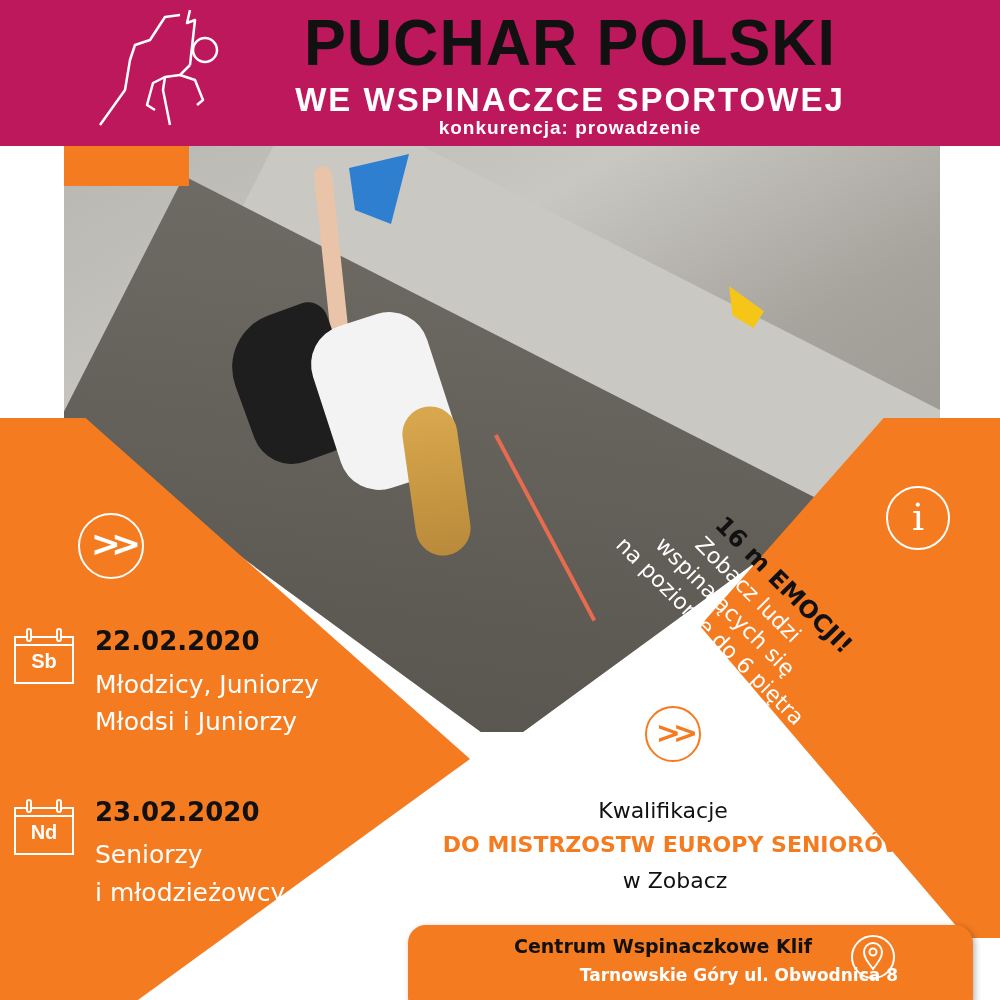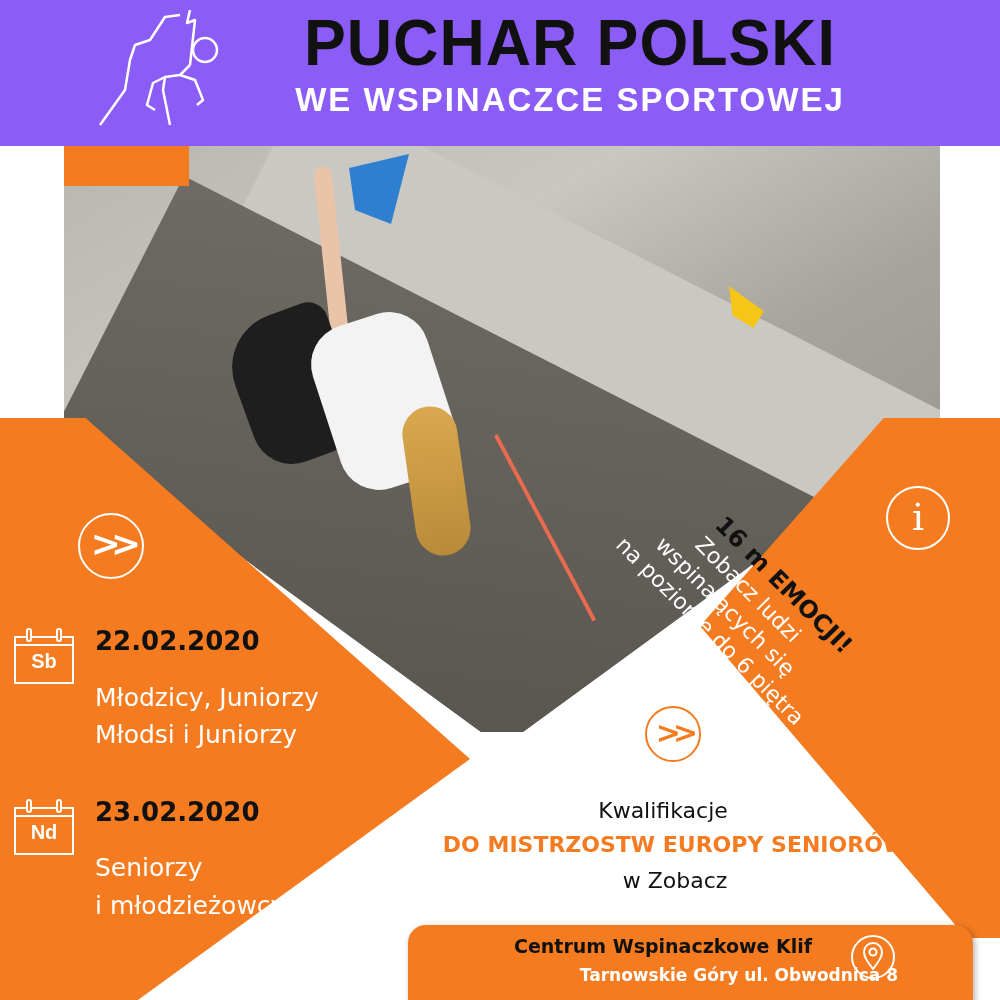--- a/index.html
+++ b/index.html
@@ -1,17 +1,17 @@
 <!DOCTYPE html>
 <html><head>
 <meta charset="utf-8">
 <style>
   html,body{margin:0;padding:0;}
   body{width:1000px;height:1000px;overflow:hidden;background:#ffffff;position:relative;font-family:"DejaVu Sans",sans-serif;}
-  #header{position:absolute;left:0;top:0;width:1000px;height:146px;background:#8b5cf6;z-index:5;}
+  #header{position:absolute;left:0;top:0;width:1000px;height:146px;background:#be185d;z-index:5;}
   #logo{position:absolute;left:95px;top:5px;width:135px;height:130px;}
   #title{position:absolute;left:250px;top:6px;width:640px;text-align:center;font-family:"Liberation Sans",sans-serif;font-weight:bold;font-size:64px;letter-spacing:1px;color:#111;line-height:74px;transform:scaleX(0.98);}
   #subtitle{position:absolute;left:250px;top:80px;width:640px;text-align:center;font-family:"Liberation Sans",sans-serif;font-weight:bold;font-size:33px;letter-spacing:2px;color:#fff;line-height:40px;}
   #discipline{position:absolute;left:250px;top:116px;width:640px;text-align:center;font-family:"Liberation Sans",sans-serif;font-weight:bold;font-size:19px;letter-spacing:1px;color:#fff;line-height:24px;}
 
   
   #photo{position:absolute;left:64px;top:146px;width:876px;height:586px;overflow:hidden;
     clip-path:polygon(0 0,100% 0,100% 48%,52.4% 100%,47.6% 100%,0 48%);
     background:linear-gradient(150deg,#b8b6b0 0%,#c9c7c1 30%,#a7a49e 55%,#8f8b85 100%);}
   .wall-dark{position:absolute;left:120px;top:30px;width:880px;height:640px;background:linear-gradient(160deg,#6e6a64,#5c5852 50%,#4f4b46);transform:rotate(27deg);transform-origin:0 0;}
@@ -30,21 +30,21 @@
   #left-panel .shape{position:absolute;inset:0;background:#f47b20;clip-path:polygon(38% 0, 100% 55%, 38% 100%, 0 100%, 0 0);border-radius:40px;}
   #left-arrow{position:absolute;left:78px;top:513px;width:66px;height:66px;border:2px solid #fff;border-radius:50%;box-sizing:border-box;color:#fff;font-size:36px;line-height:58px;text-align:center;font-weight:bold;letter-spacing:-10px;}
 
   .cal{position:absolute;left:14px;width:62px;height:58px;}
   .cal .box{position:absolute;left:0;top:10px;width:60px;height:48px;border:2px solid #fff;box-sizing:border-box;}
   .cal .bar{position:absolute;left:0;top:18px;width:60px;height:2px;background:#fff;}
   .cal .ring{position:absolute;top:2px;width:6px;height:14px;border:2px solid #fff;border-radius:3px;background:#f47b20;box-sizing:border-box;}
   .cal .day{position:absolute;left:0;top:24px;width:60px;text-align:center;color:#fff;font-family:"Liberation Sans",sans-serif;font-weight:bold;font-size:20px;}
 
   .date{position:absolute;left:95px;font-family:"DejaVu Sans",sans-serif;font-weight:bold;font-size:26px;color:#111;}
-  .desc{position:absolute;left:95px;font-family:"DejaVu Sans",sans-serif;font-size:25px;color:#fff;line-height:37px;margin-top:13px;}
+  .desc{position:absolute;left:95px;font-family:"DejaVu Sans",sans-serif;font-size:25px;color:#fff;line-height:37px;}
 
   
   #right-panel{position:absolute;left:700px;top:418px;width:360px;height:520px;}
   #right-panel .shape{position:absolute;inset:0;background:#f47b20;clip-path:polygon(51% 0, 100% 0, 100% 100%, 74% 100%, 0 40%);}
   #info-icon{position:absolute;left:886px;top:486px;width:64px;height:64px;border:2px solid #fff;border-radius:50%;box-sizing:border-box;color:#fff;font-family:"DejaVu Serif",serif;font-size:38px;line-height:58px;text-align:center;}
   #right-text{position:absolute;left:730px;top:510px;width:280px;transform:rotate(45deg);transform-origin:0 0;}
   #emo-headline{font-family:"DejaVu Sans",sans-serif;font-weight:bold;font-size:24px;color:#111;line-height:30px;white-space:nowrap;}
   .emo-line{font-family:"DejaVu Sans",sans-serif;font-size:22px;color:#fff;line-height:28px;white-space:nowrap;}
 
   #center-arrow{position:absolute;left:645px;top:706px;width:56px;height:56px;border:2px solid #f47b20;border-radius:50%;box-sizing:border-box;color:#f47b20;font-size:30px;line-height:50px;text-align:center;font-weight:bold;letter-spacing:-8px;}
@@ -64,20 +64,21 @@
   <svg id="logo" viewBox="0 0 135 130" fill="none" stroke="#fff" stroke-width="2.5" stroke-linejoin="round">
     <polyline points="5,120 30,85 35,55 40,40 55,35 70,12 85,10"></polyline>
     <polyline points="95,5 92,18 100,15 95,60"></polyline>
     <circle cx="110" cy="45" r="12"></circle>
     <polyline points="95,60 85,70 70,72 68,85 75,120"></polyline>
     <polyline points="85,70 100,75 108,95 102,100"></polyline>
     <polyline points="70,72 58,78 52,100 60,105"></polyline>
   </svg>
   <div id="title">PUCHAR  POLSKI</div>
   <div id="subtitle">WE  WSPINACZCE  SPORTOWEJ</div>
+  <div id="discipline">konkurencja:  prowadzenie</div>
 </div>
 
 <div id="photo">
   <div class="wall-light"></div>
   <div class="wall-dark"></div>
   <div class="orange-hold"></div>
   <div class="hold-blue"></div>
   <div class="hold-yellow"></div>
   <div class="climber-arm"></div>
   <div class="climber-pants"></div>

